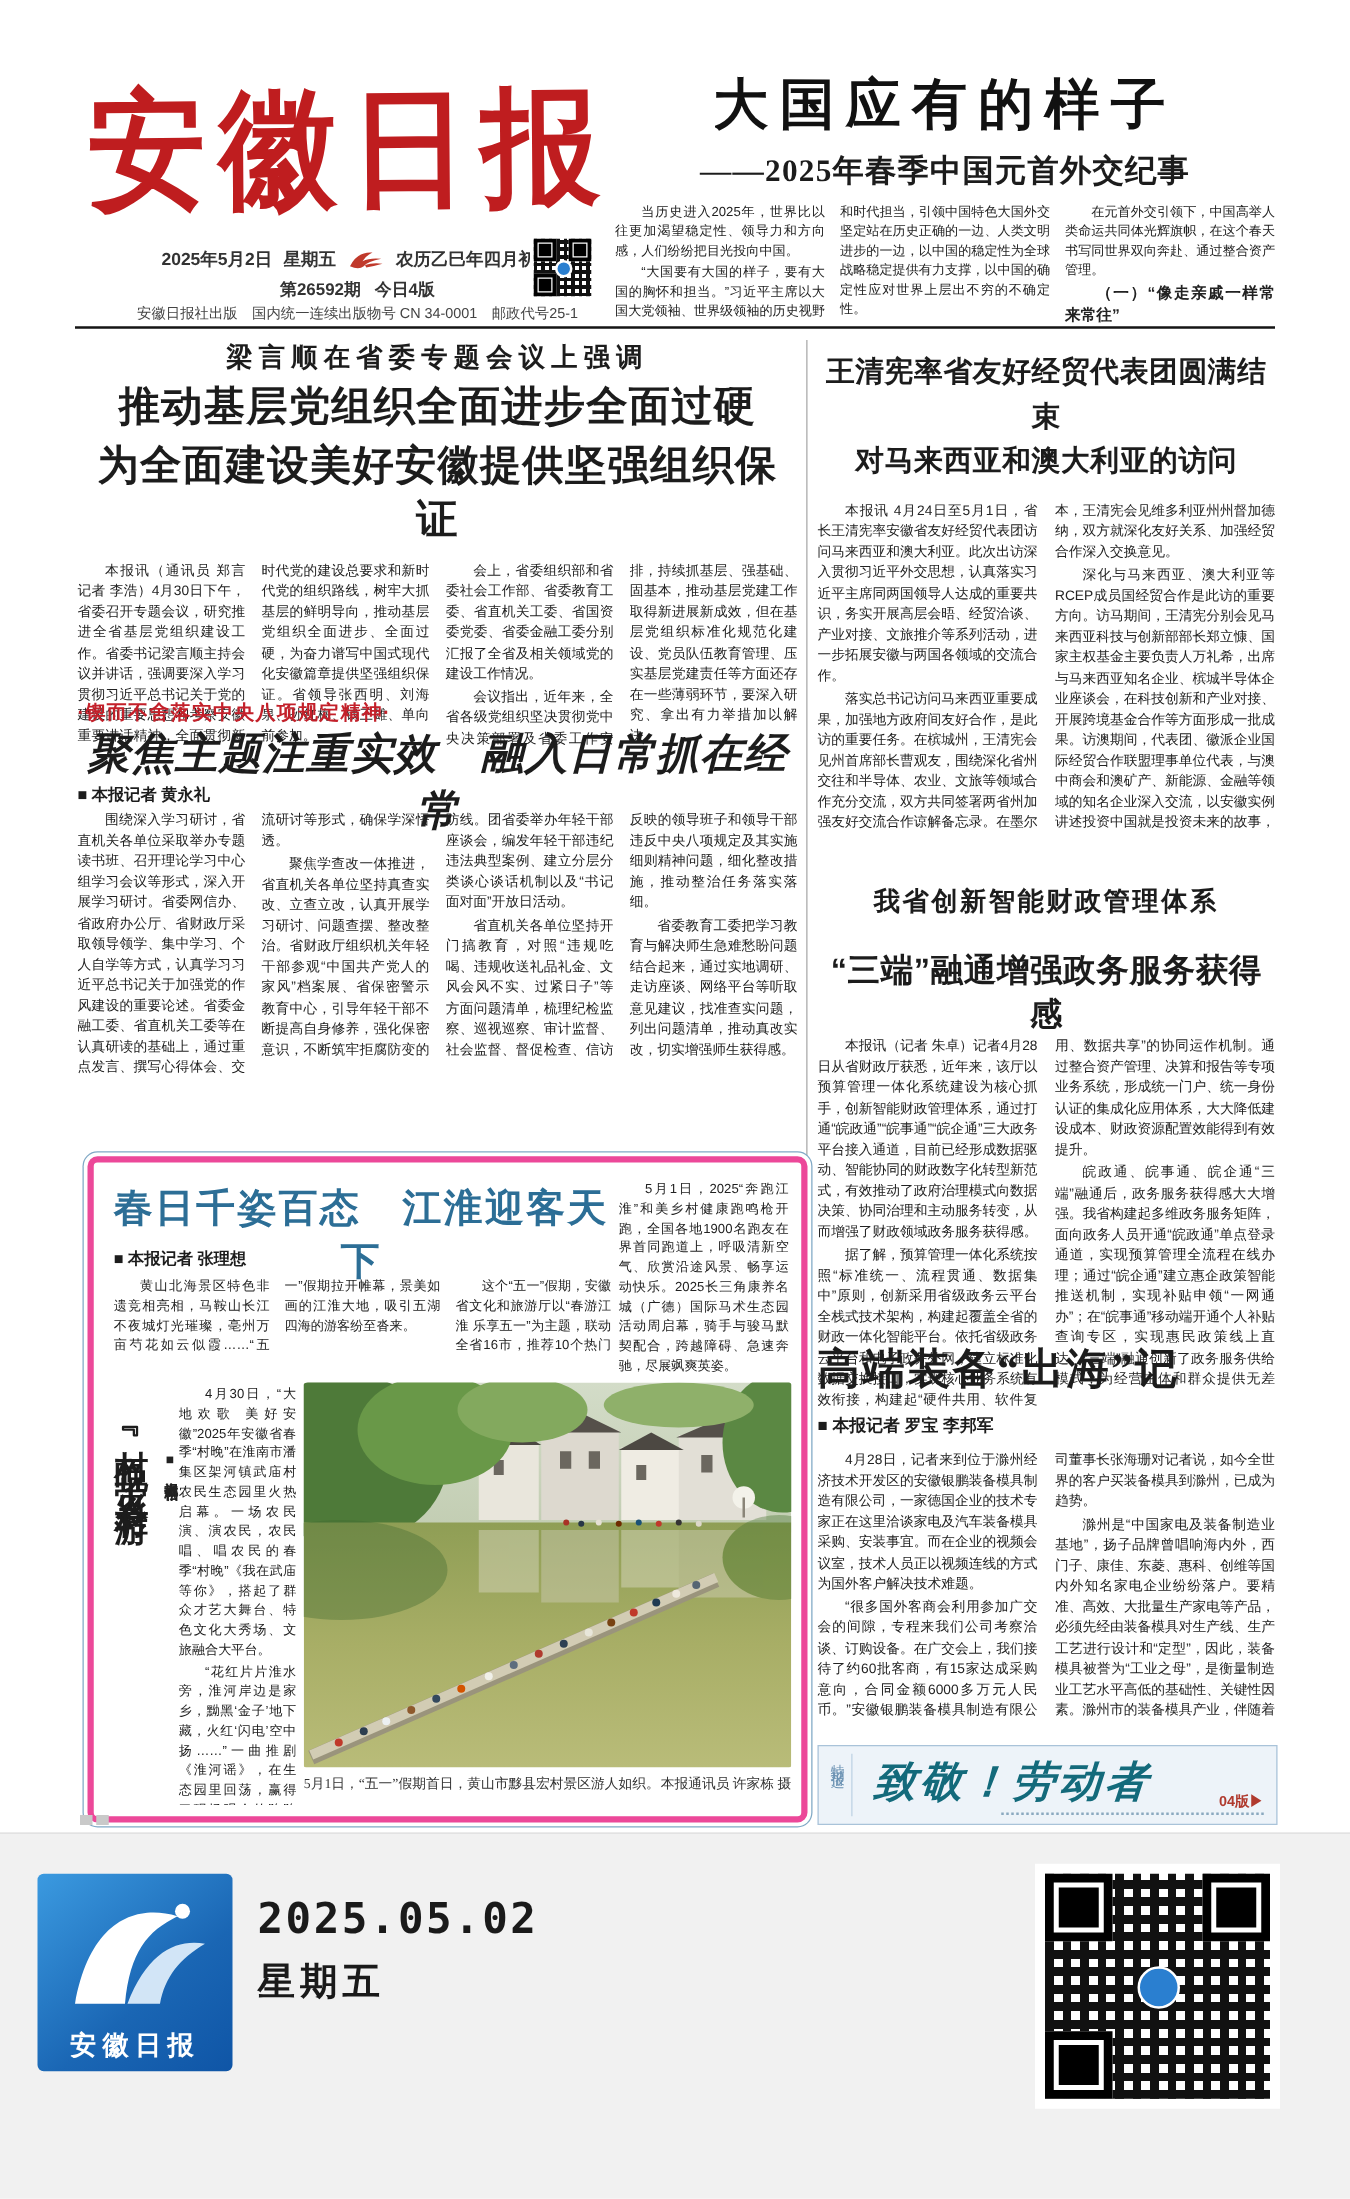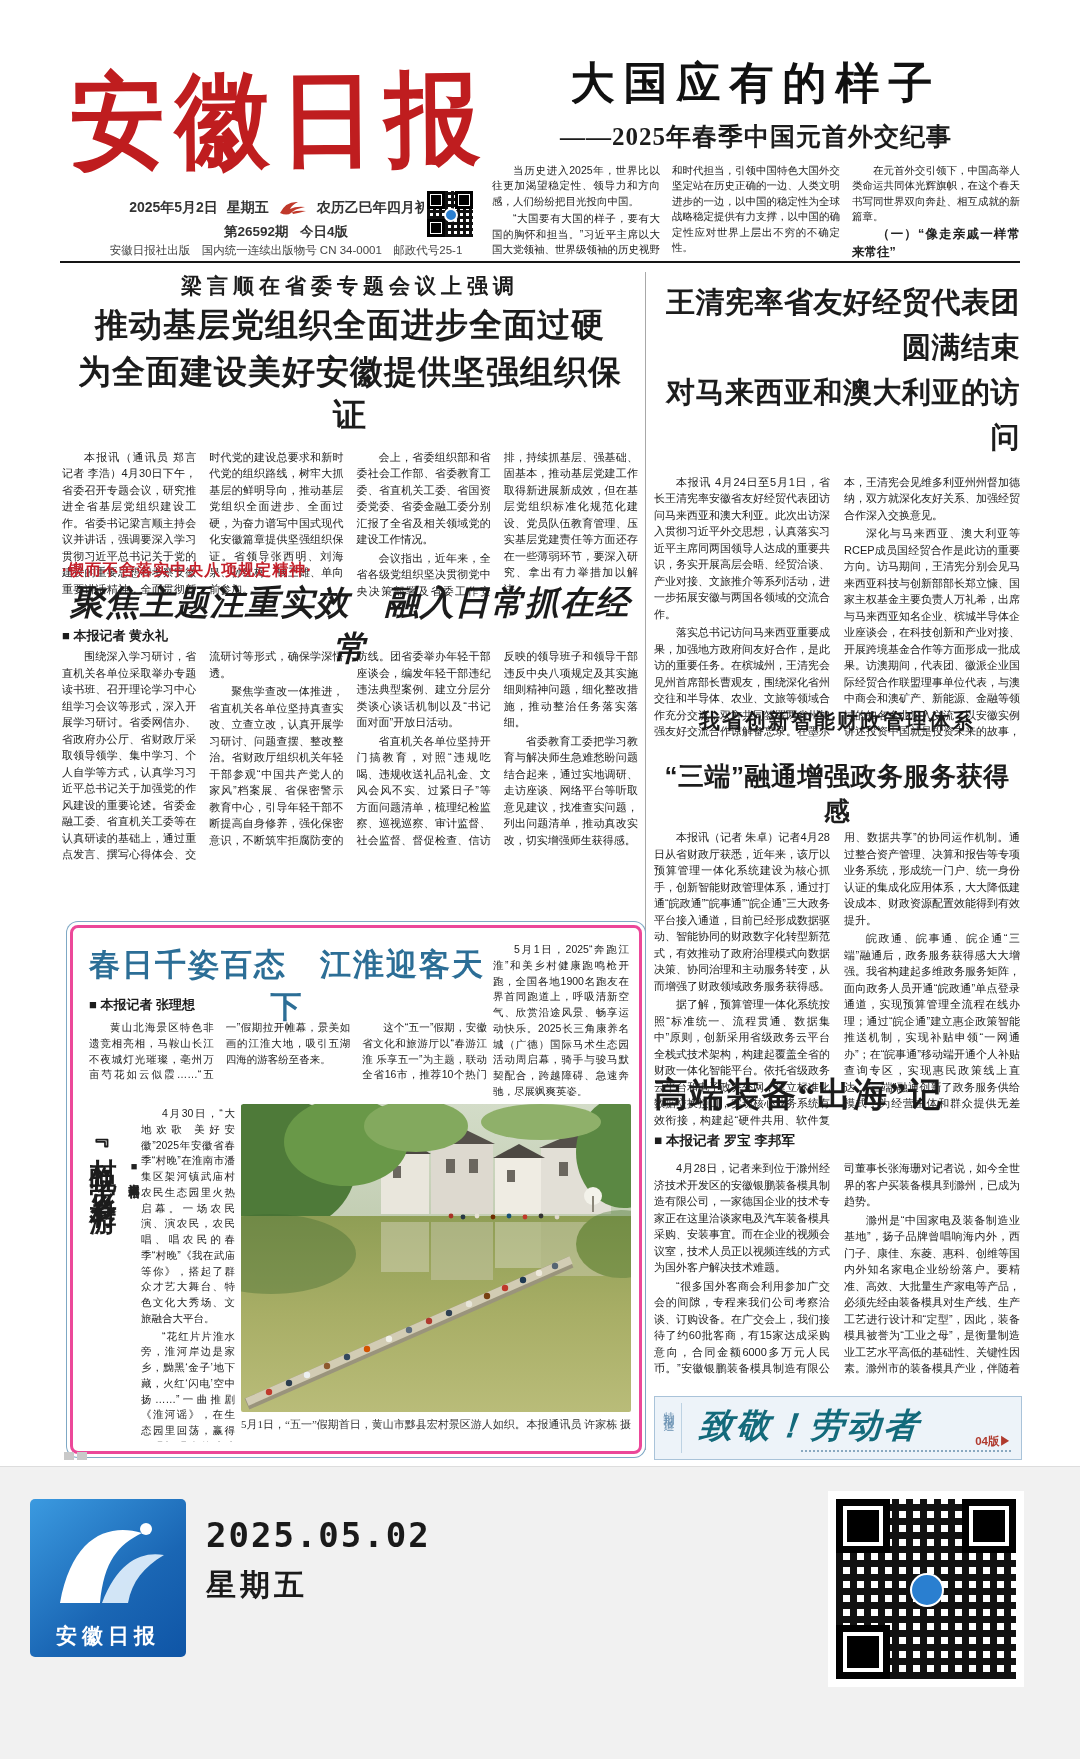--- a/index.html
+++ b/index.html
@@ -51,42 +51,42 @@
   .l-h1{font-size:33px;font-weight:900;text-align:center;line-height:1.3;letter-spacing:1px;margin-top:4px;}
   .l-body{margin-top:12px;height:162px;}
 
   #red-kicker{left:62px;top:560px;font-size:16px;font-weight:800;color:#c3202a;letter-spacing:1px;}
   #focus-head{left:62px;top:580px;width:576px;font-size:34px;font-weight:900;text-align:center;letter-spacing:1px;font-style:italic;}
   #focus-byline{left:62px;top:627px;font-size:13px;font-weight:700;}
   #focus-body{left:62px;top:648px;width:576px;height:266px;}
 
   
   #wang{left:654px;top:280px;width:366px;}
-  .w-h{font-size:29px;font-weight:900;text-align:right;line-height:1.55;letter-spacing:0.5px;}
+  .w-h{font-size:23px;font-weight:900;text-align:center;line-height:1.55;letter-spacing:0.5px;}
   .w-body{margin-top:14px;height:266px;}
   #finance{left:654px;top:707px;width:366px;}
   .fin-kicker{font-family:"Liberation Serif",serif;font-size:21px;font-weight:700;text-align:center;letter-spacing:2px;}
   .fin-head{font-size:26px;font-weight:900;text-align:center;margin-top:24px;letter-spacing:0.5px;}
   .fin-body{height:300px;}
   #equip{left:654px;top:1072px;width:366px;}
   .eq-head{font-family:"Liberation Serif",serif;font-size:34px;font-weight:700;letter-spacing:2px;}
   .eq-byline{font-size:13.5px;font-weight:700;margin-top:14px;}
   .eq-body{margin-top:10px;height:218px;}
 
   
   #special{left:654px;top:1396px;width:366px;height:62px;background:#edf3f9;border:1px solid #a9c3d9;}
   .sp-label{position:absolute;left:6px;top:6px;bottom:6px;writing-mode:vertical-rl;font-size:11px;
             color:#6b92b3;letter-spacing:3px;border-right:1px solid #bdd2e3;padding-right:5px;}
   .sp-title{position:absolute;left:44px;top:6px;font-family:"DejaVu Serif",serif;font-style:italic;
             font-weight:900;font-size:34px;color:#136a7b;letter-spacing:3px;transform:skewX(-4deg);}
   .sp-leader{position:absolute;right:10px;bottom:7px;width:210px;border-bottom:2px dotted #8aa9c0;}
   .sp-page{position:absolute;right:10px;bottom:10px;font-size:11.5px;font-weight:700;color:#b03a2e;background:#edf3f9;padding-left:5px;}
 
   
-  #feature{left:70px;top:925px;width:566px;height:523px;background:#fff;border:3px solid #ec4899;
+  #feature{left:70px;top:925px;width:566px;height:523px;background:#fff;border:5px solid #ec4899;
            border-radius:8px;box-shadow:0 0 0 3px #ffffff,0 0 0 4px #7fa8c5;}
   .f-title{position:absolute;left:16px;top:16px;width:396px;text-align:center;font-family:"Liberation Serif",serif;
            font-size:31px;font-weight:800;color:#2c6e96;letter-spacing:2px;}
   .f-byline{position:absolute;left:16px;top:68px;font-size:13px;font-weight:700;}
   .f-topcols{position:absolute;left:16px;top:92px;width:398px;height:76px;font-size:10.5px;}
   .f-right{position:absolute;right:10px;top:14px;width:136px;height:154px;font-size:10.5px;}
   .f-bottom{position:absolute;left:10px;top:176px;width:548px;height:338px;display:flex;}
   .sidebar{width:152px;display:flex;flex-shrink:0;}
   .v-title{writing-mode:vertical-rl;font-family:"Liberation Serif",serif;font-size:27px;font-weight:800;
            letter-spacing:7px;padding-top:26px;width:38px;}
@@ -140,21 +140,21 @@
   <div class="qr-dot" style="left:20px;top:20px;width:10px;height:10px;"></div>
 </div>
 
 <div class="abs" id="top-article">
   <div class="t-title">大国应有的样子</div>
   <div class="t-sub">——2025年春季中国元首外交纪事</div>
   <div class="t-body body-text cols-3">
     <div>
         <p class="para">当历史进入2025年，世界比以往更加渴望稳定性、领导力和方向感，人们纷纷把目光投向中国。</p>
         <p class="para">“大国要有大国的样子，要有大国的胸怀和担当。”习近平主席以大国大党领袖、世界级领袖的历史视野和时代担当，引领中国特色大国外交坚定站在历史正确的一边、人类文明进步的一边，以中国的稳定性为全球战略稳定提供有力支撑，以中国的确定性应对世界上层出不穷的不确定性。</p>
-        <p class="para">在元首外交引领下，中国高举人类命运共同体光辉旗帜，在这个春天书写同世界双向奔赴、相互成就的新篇章。</p>
+        <p class="para">在元首外交引领下，中国高举人类命运共同体光辉旗帜，在这个春天书写同世界双向奔赴、通过整合资产管理。</p>
       </div>
     <p class="para t-subhead">（一）“像走亲戚一样常来常往”</p>
 
   </div>
 </div>
 
 <div class="abs" id="rule-h"></div>
 <div class="abs" id="vdivider"></div>
 
 <div class="abs" id="lead">

